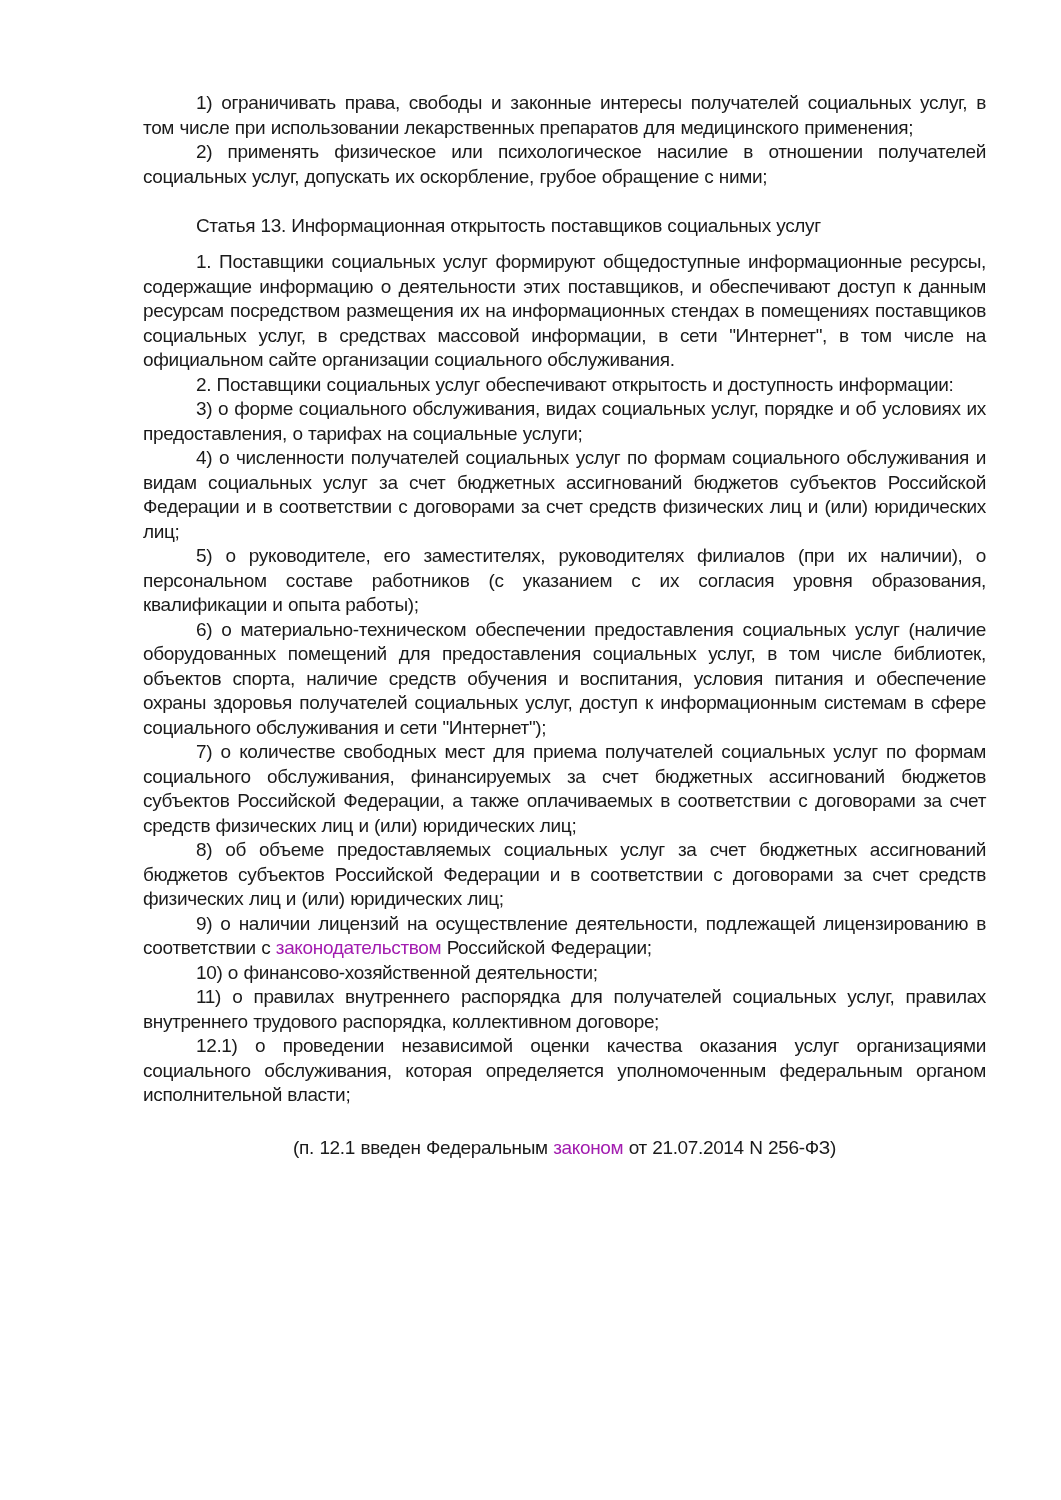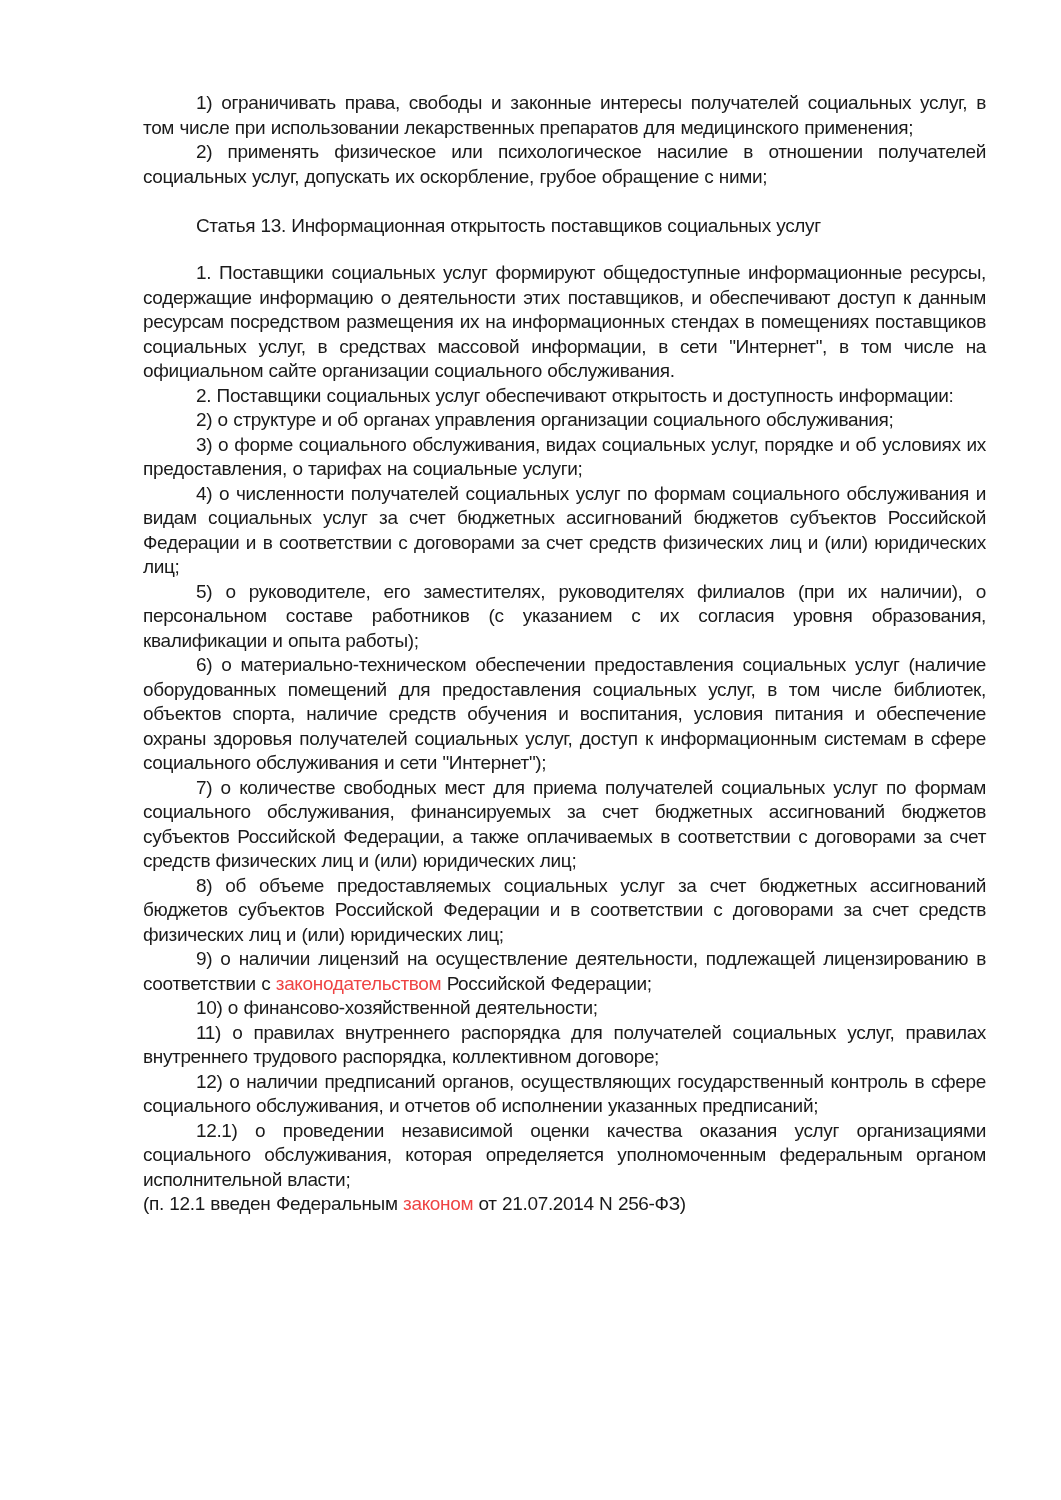--- a/index.html
+++ b/index.html
@@ -27,50 +27,49 @@
     font-size: 19px;
     line-height: 24.5px;
     letter-spacing: -0.35px;
     color: #1a1a1a;
     text-align: justify;
     text-indent: 53px;
     word-spacing: 0.5px;
   }
   p.para.heading {
     margin-top: 24.5px;
-    margin-bottom: 23px;
+    margin-bottom: 12px;
     text-align: left;
   }
   p.para.note {
     text-indent: 0;
-    text-align: left;
+    text-align: center;
+    margin-top: 28px;
   }
   .doclink {
-    color: #ef4444;
+    color: #a21caf;
     text-decoration: none;
     cursor: pointer;
   }
 </style>
 </head>
 <body>
 
 <div class="page">
   <div id="doc">
       <p class="para"><span>1) ограничивать права, свободы и законные интересы получателей социальных услуг, в том числе при использовании лекарственных препаратов для медицинского применения;</span></p>
       <p class="para"><span>2) применять физическое или психологическое насилие в отношении получателей социальных услуг, допускать их оскорбление, грубое обращение с ними;</span></p>
       <p class="para heading"><span>Статья 13. Информационная открытость поставщиков социальных услуг</span></p>
       <p class="para"><span>1. Поставщики социальных услуг формируют общедоступные информационные ресурсы, содержащие информацию о деятельности этих поставщиков, и обеспечивают доступ к данным ресурсам посредством размещения их на информационных стендах в помещениях поставщиков социальных услуг, в средствах массовой информации, в сети "Интернет", в том числе на официальном сайте организации социального обслуживания.</span></p>
       <p class="para"><span>2. Поставщики социальных услуг обеспечивают открытость и доступность информации:</span></p>
-      <p class="para"><span>2) о структуре и об органах управления организации социального обслуживания;</span></p>
       <p class="para"><span>3) о форме социального обслуживания, видах социальных услуг, порядке и об условиях их предоставления, о тарифах на социальные услуги;</span></p>
       <p class="para"><span>4) о численности получателей социальных услуг по формам социального обслуживания и видам социальных услуг за счет бюджетных ассигнований бюджетов субъектов Российской Федерации и в соответствии с договорами за счет средств физических лиц и (или) юридических лиц;</span></p>
       <p class="para"><span>5) о руководителе, его заместителях, руководителях филиалов (при их наличии), о персональном составе работников (с указанием с их согласия уровня образования, квалификации и опыта работы);</span></p>
       <p class="para"><span>6) о материально-техническом обеспечении предоставления социальных услуг (наличие оборудованных помещений для предоставления социальных услуг, в том числе библиотек, объектов спорта, наличие средств обучения и воспитания, условия питания и обеспечение охраны здоровья получателей социальных услуг, доступ к информационным системам в сфере социального обслуживания и сети "Интернет");</span></p>
       <p class="para"><span>7) о количестве свободных мест для приема получателей социальных услуг по формам социального обслуживания, финансируемых за счет бюджетных ассигнований бюджетов субъектов Российской Федерации, а также оплачиваемых в соответствии с договорами за счет средств физических лиц и (или) юридических лиц;</span></p>
       <p class="para"><span>8) об объеме предоставляемых социальных услуг за счет бюджетных ассигнований бюджетов субъектов Российской Федерации и в соответствии с договорами за счет средств физических лиц и (или) юридических лиц;</span></p>
       <p class="para"><span>9) о наличии лицензий на осуществление деятельности, подлежащей лицензированию в соответствии с </span><span class="doclink">законодательством</span><span> Российской Федерации;</span></p>
       <p class="para"><span>10) о финансово-хозяйственной деятельности;</span></p>
       <p class="para"><span>11) о правилах внутреннего распорядка для получателей социальных услуг, правилах внутреннего трудового распорядка, коллективном договоре;</span></p>
-      <p class="para"><span>12) о наличии предписаний органов, осуществляющих государственный контроль в сфере социального обслуживания, и отчетов об исполнении указанных предписаний;</span></p>
       <p class="para"><span>12.1) о проведении независимой оценки качества оказания услуг организациями социального обслуживания, которая определяется уполномоченным федеральным органом исполнительной власти;</span></p>
       <p class="para note"><span>(п. 12.1 введен Федеральным </span><span class="doclink">законом</span><span> от 21.07.2014 N 256-ФЗ)</span></p>
     </div>
 </div>
 
 </body></html>

